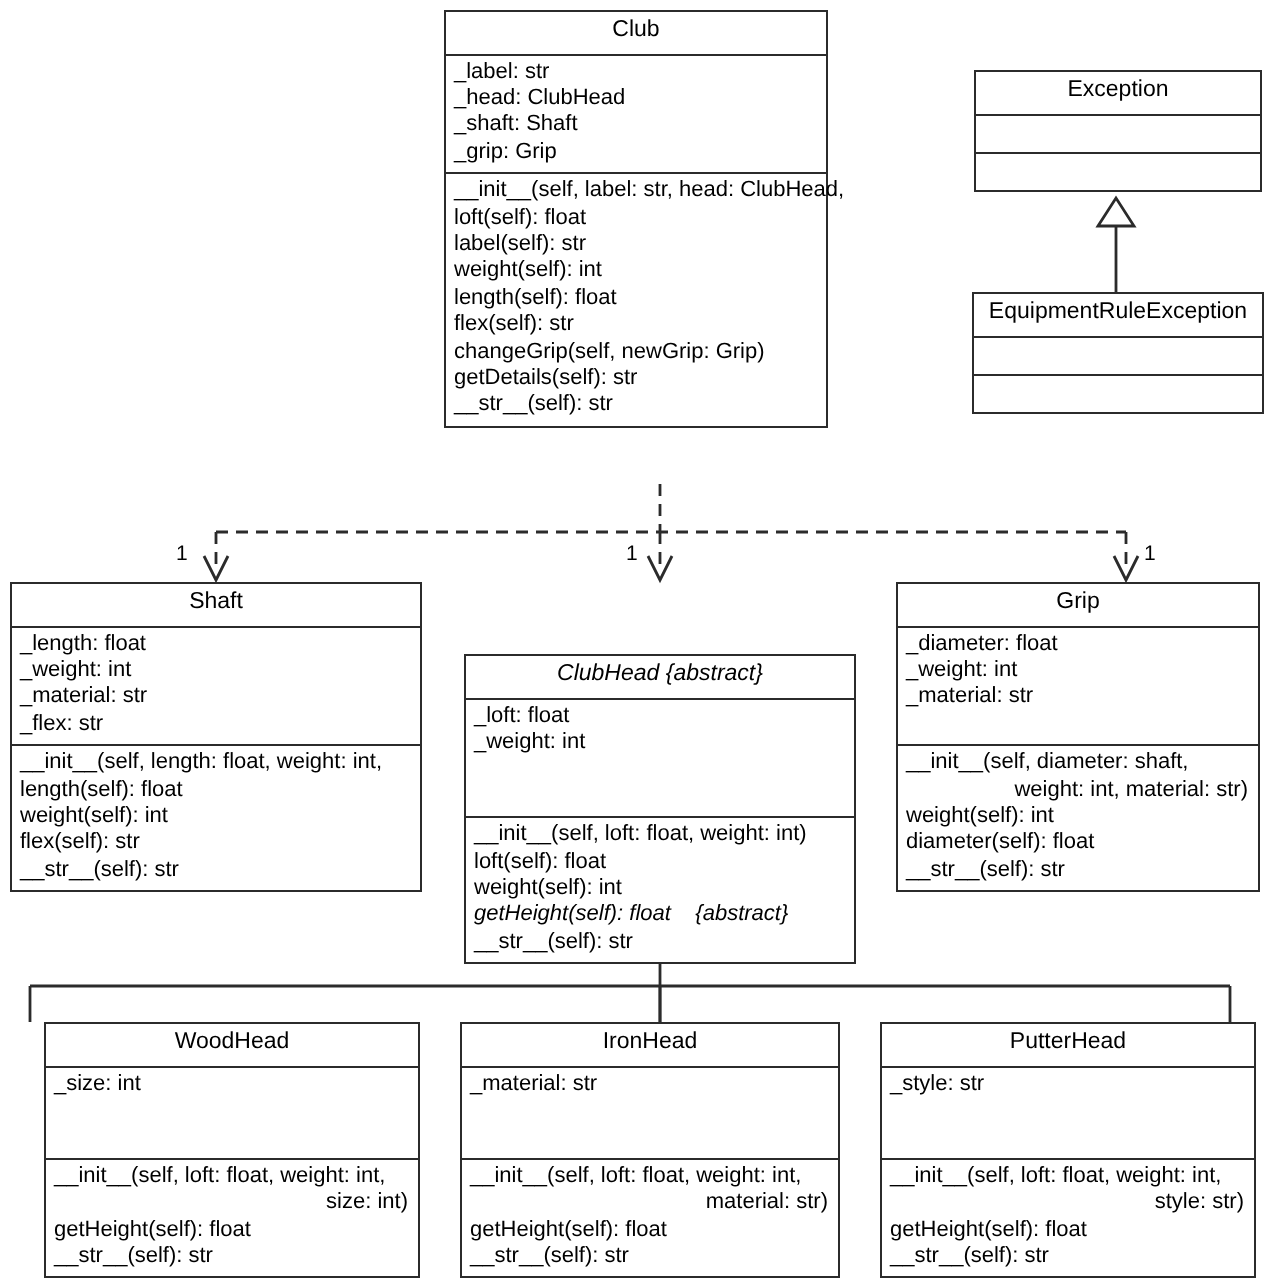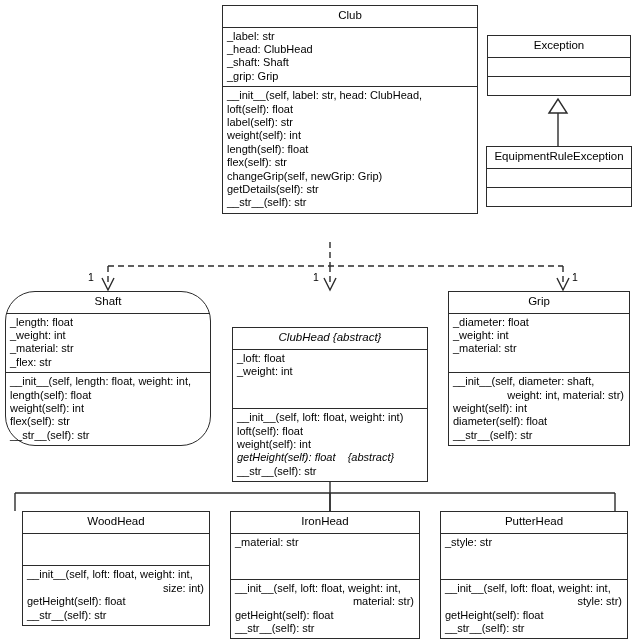--- a/index.html
+++ b/index.html
@@ -99,21 +99,21 @@
     <g>
       <path d="M330,511 L330,452" stroke="#2b2b2b" stroke-width="1.4" fill="none"></path>
       <path d="M321,452 L330,437 L339,452 Z" stroke="#2b2b2b" stroke-width="1.4" fill="#ffffff"></path>
       <path d="M15,493 L615,493" stroke="#2b2b2b" stroke-width="1.4" fill="none"></path>
       <path d="M15,493 L15,511" stroke="#2b2b2b" stroke-width="1.4" fill="none"></path>
       <path d="M615,493 L615,511" stroke="#2b2b2b" stroke-width="1.4" fill="none"></path>
       <path d="M330,493 L330,511" stroke="#2b2b2b" stroke-width="1.4" fill="none"></path>
     </g>
   </svg>
 
-  <div class="uml-class" style="left:222px; top:5px; width:256px;">
+  <div class="uml-class" style="left:222px; top:5px; width:192px;">
     <div class="cls-name">Club</div>
     <div class="cls-attrs">
       <div class="member">_label: str</div>
       <div class="member">_head: ClubHead</div>
       <div class="member">_shaft: Shaft</div>
       <div class="member">_grip: Grip</div>
     </div>
     <div class="cls-ops">
       <div class="member">__init__(self, label: str, head: ClubHead,</div>
       <div class="member">loft(self): float</div>
@@ -144,21 +144,21 @@
     </div>
     <div class="cls-ops">
       <div class="spacer"></div>
     </div>
   </div>
 
   <div class="mult" style="left:88px; top:272px;">1</div>
   <div class="mult" style="left:313px; top:272px;">1</div>
   <div class="mult" style="left:572px; top:272px;">1</div>
 
-  <div class="uml-class" style="left:5px; top:291px; width:206px;border-radius:30px;">
+  <div class="uml-class" style="left:5px; top:291px; width:206px;">
     <div class="cls-name">Shaft</div>
     <div class="cls-attrs">
       <div class="member">_length: float</div>
       <div class="member">_weight: int</div>
       <div class="member">_material: str</div>
       <div class="member">_flex: str</div>
     </div>
     <div class="cls-ops">
       <div class="member">__init__(self, length: float, weight: int,</div>
       <div class="member">length(self): float</div>
@@ -198,20 +198,21 @@
       <div class="member" style="text-align:right; padding-right:5px;">weight: int, material: str)</div>
       <div class="member">weight(self): int</div>
       <div class="member">diameter(self): float</div>
       <div class="member">__str__(self): str</div>
     </div>
   </div>
 
   <div class="uml-class" style="left:22px; top:511px; width:188px;">
     <div class="cls-name">WoodHead</div>
     <div class="cls-attrs">
+      <div class="member">_size: int</div>
       <div class="spacer"></div>
       <div class="spacer"></div>
     </div>
     <div class="cls-ops">
       <div class="member">__init__(self, loft: float, weight: int,</div>
       <div class="member" style="text-align:right; padding-right:5px;">size: int)</div>
       <div class="member">getHeight(self): float</div>
       <div class="member">__str__(self): str</div>
     </div>
   </div>

